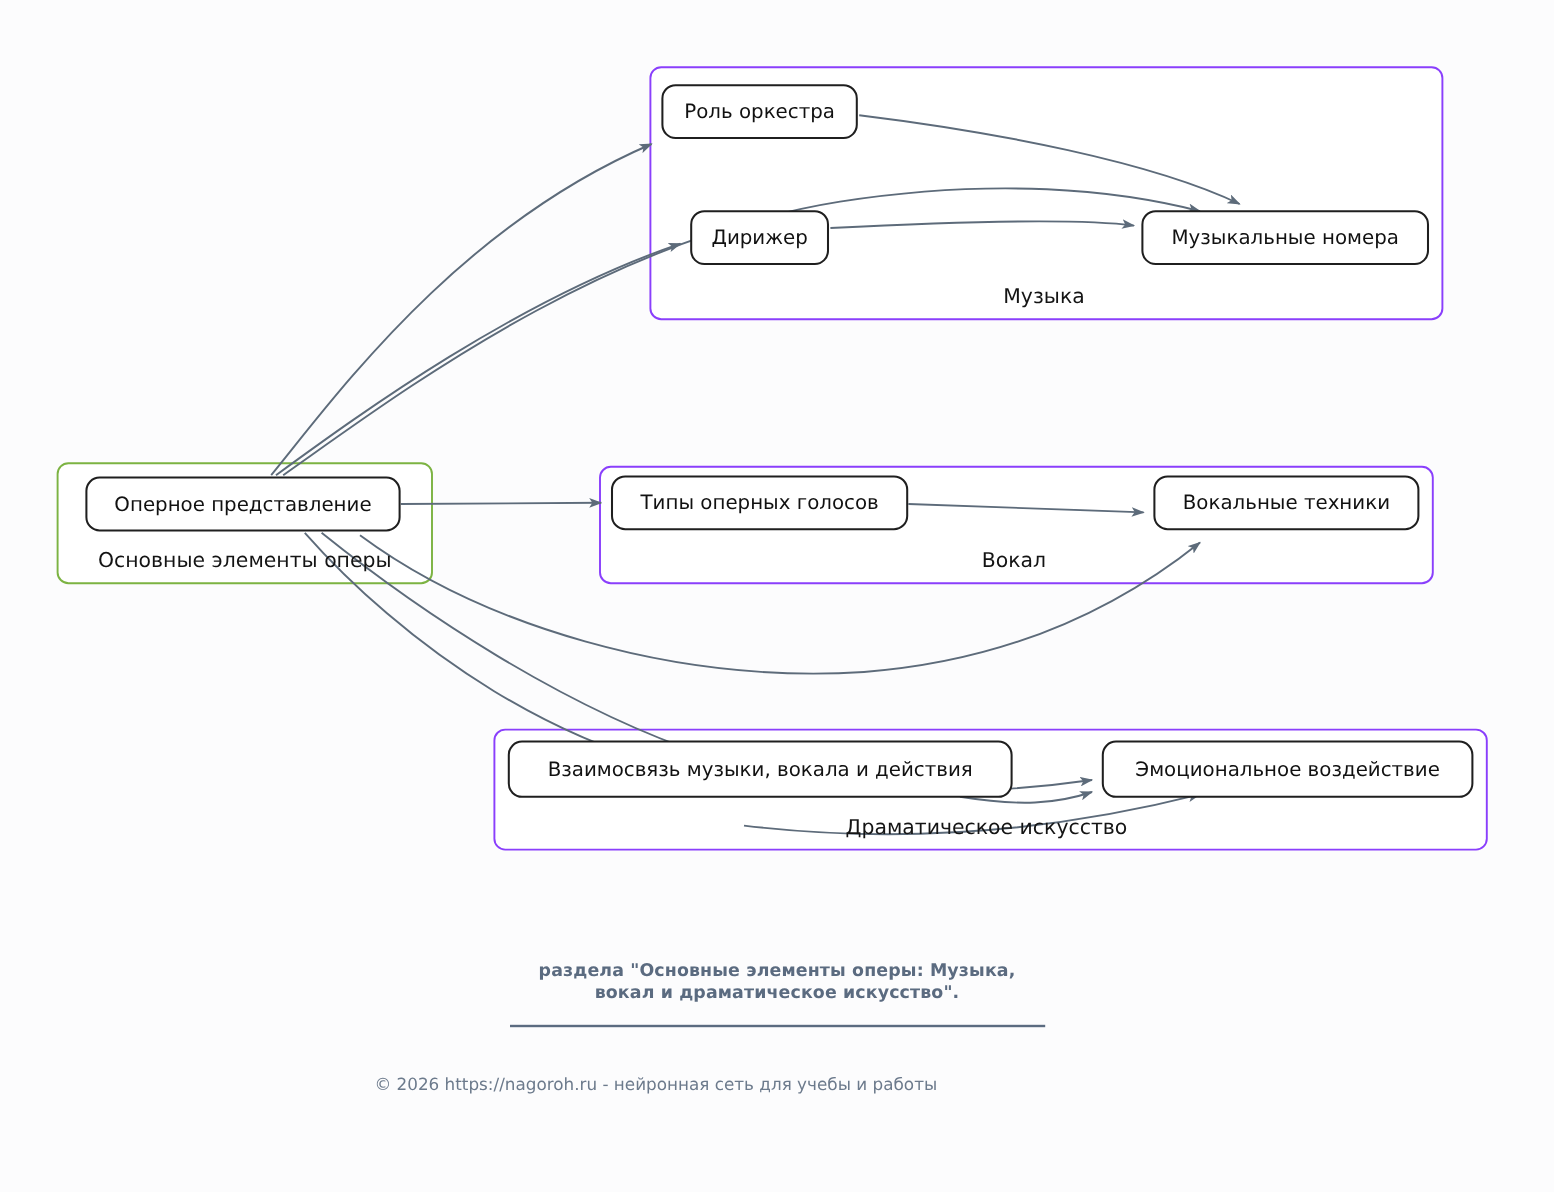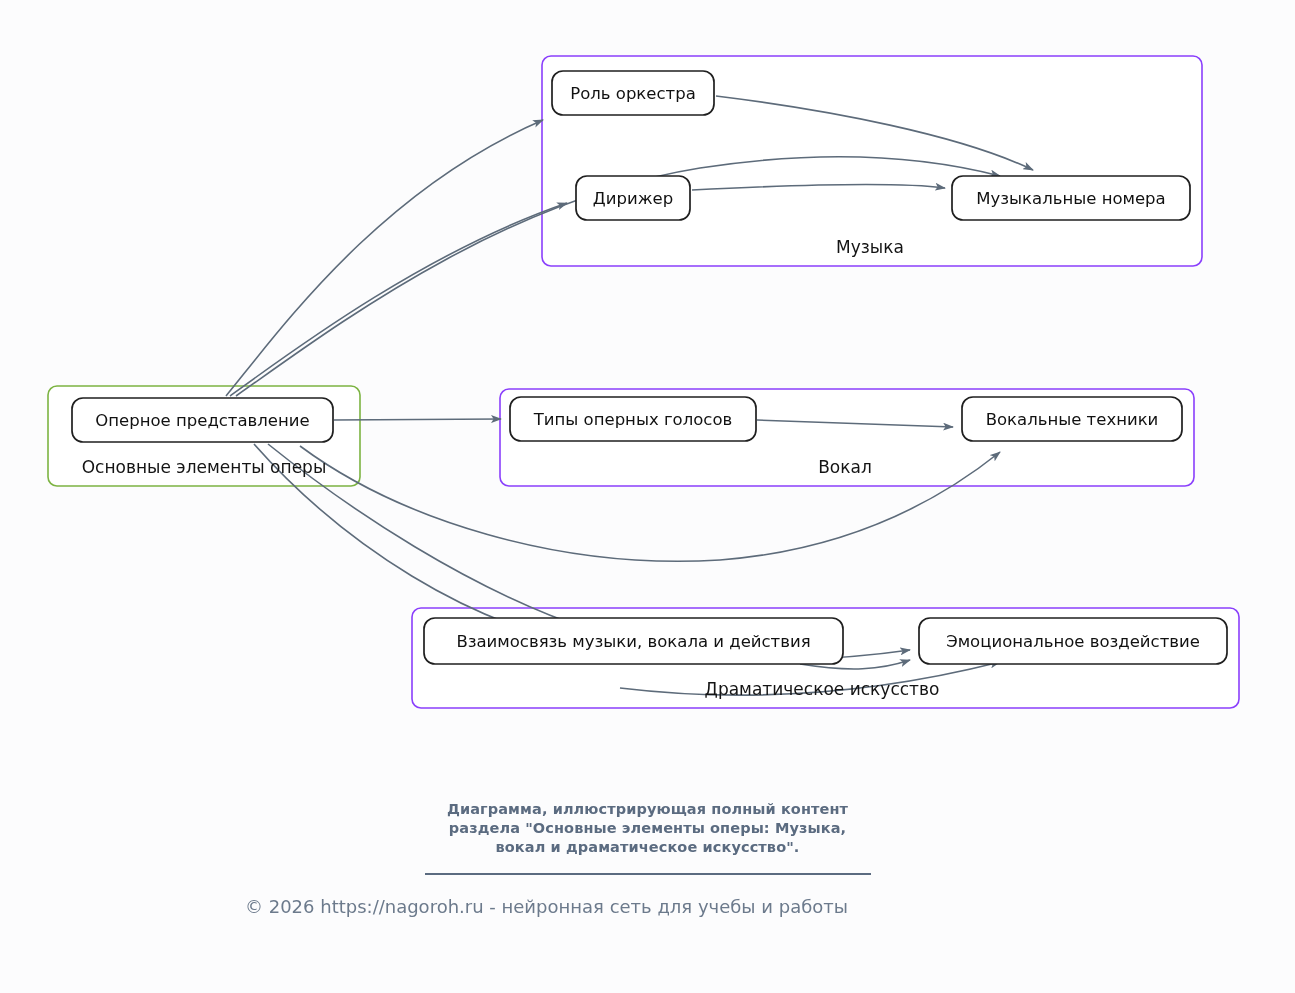--- a/index.html
+++ b/index.html
@@ -77,21 +77,21 @@
     margin: 16px auto 0 auto;
     border-top: 2px solid #5b6b80;
   }
   .footer-line {
     position: absolute;
     left: 0;
     top: 896px;
     width: 1093px;
     text-align: center;
     font-family: "DejaVu Sans", "Liberation Sans", sans-serif;
-    font-size: 18px;
+    font-size: 14px;
     color: #6c7a8c;
   }
 </style>
 </head>
 <body>
 
 <div id="canvas">
   <svg class="diagram-svg" id="diagram-svg" viewBox="0 0 1295 993">
     <defs>
       <marker id="arrowhead" markerWidth="11" markerHeight="8" refX="10" refY="4" orient="auto" markerUnits="userSpaceOnUse">
@@ -154,20 +154,19 @@
       </g>
     <g id="cluster-labels-layer">
         <text x="204" y="468" class="cluster-label">Основные элементы оперы</text>
         <text x="870" y="248" class="cluster-label">Музыка</text>
         <text x="845" y="468" class="cluster-label">Вокал</text>
         <text x="822" y="690" class="cluster-label">Драматическое искусство</text>
       </g>
   </svg>
 
   <div class="caption-wrap">
-    <div class="caption-line">Диаграмма, иллюстрирующая полный контент</div>
     <div class="caption-line">раздела "Основные элементы оперы: Музыка,</div>
     <div class="caption-line">вокал и драматическое искусство".</div>
     <div class="caption-divider"></div>
   </div>
 
   <div class="footer-line">© 2026 https://nagoroh.ru - нейронная сеть для учебы и работы</div>
 </div>
 
 </body></html>

